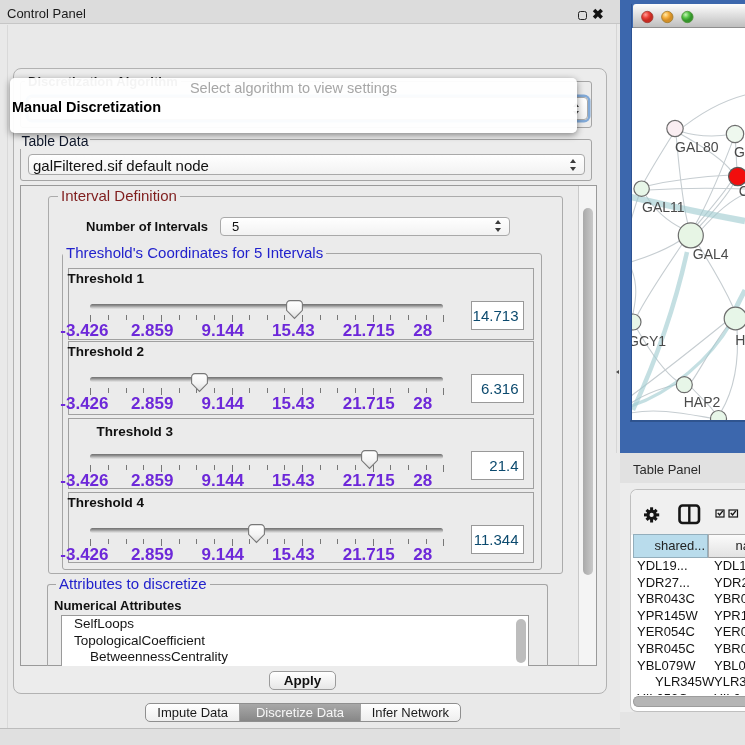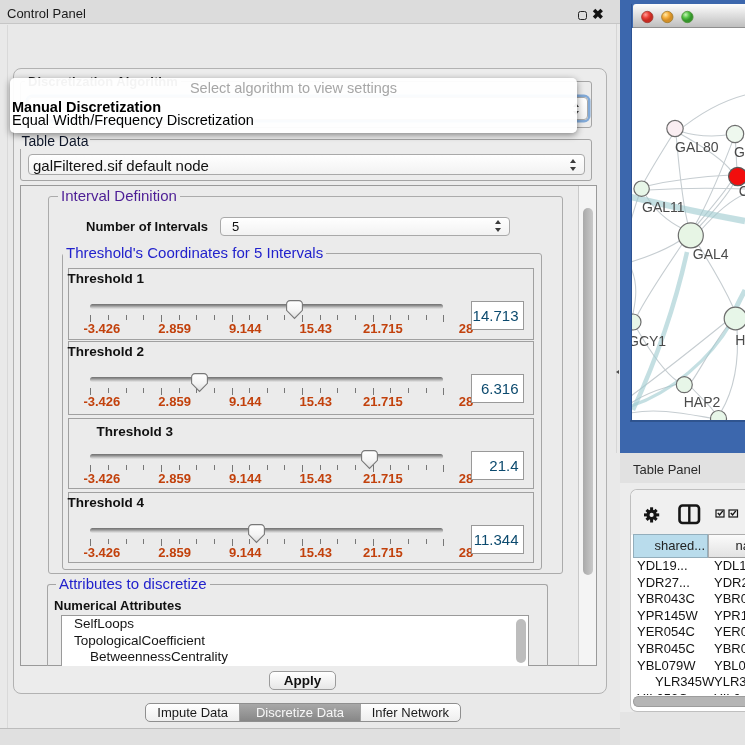--- a/index.html
+++ b/index.html
@@ -21,22 +21,22 @@
   overflow:hidden; background:linear-gradient(#ffffff,#eeeeee); font-size:13px; color:#1a1a1a; }
 .seg > div { display:flex; align-items:center; justify-content:center; border-right:1px solid #a3a3a3; }
 .seg > div:last-child { border-right:none; }
 .seg > div.sel { background:linear-gradient(#a8a8a8,#878787); color:#f7f7f7; }
 .tbox { position:absolute; border:1px solid #a0a0a0; background:#ebebeb; }
 .tlabel { position:absolute; font-weight:bold; font-size:13.5px; color:#111; }
 .track { position:absolute; height:5.5px; border-radius:2.5px;
   background:linear-gradient(#707070 0%,#8d8d8d 30%,#cccccc 75%,#e6e6e6 100%); }
 .vbox { position:absolute; width:53px; height:29px; background:#ffffff; border:1px solid #999;
   font-size:15px; color:#0c4a6e; text-align:right; line-height:27px; padding-right:4px; }
-.ticklbl { position:absolute; font-size:13px; font-weight:bold; color:#c2410c; width:60px;
-  text-align:right; }
+.ticklbl { position:absolute; font-size:17px; font-weight:bold; color:#6d28d9; width:60px;
+  text-align:left; }
 .tick { position:absolute; width:1px; background:#777; }
 </style>
 </head>
 <body>
 <div id="stage">
 
   <div class="abs" style="left:0;top:0;width:620px;height:745px;background:#e9e9e9;"></div>
 
   <div class="abs" style="left:0;top:0;width:620px;height:24px;background:#dcdcdc;border-bottom:1px solid #c6c6c6;"></div>
   <div class="abs" style="left:7px;top:6px;font-size:13px;color:#1a1a1a;">Control Panel</div>
@@ -61,21 +61,21 @@
     <div class="ctext" style="font-size:15px;left:4px;">galFiltered.sif default node</div>
     <div class="carr" style="right:7px;"></div>
   </div>
 
   <div class="abs" style="left:20px;top:185px;width:577px;height:481px;background:#ebebeb;border:1px solid #9a9a9a;"></div>
 
   <div class="abs" style="left:578px;top:186px;width:18px;height:479px;background:#f4f4f4;border-left:1px solid #c9c9c9;"></div>
   <div class="abs" style="left:582.5px;top:208px;width:10px;height:367px;background:linear-gradient(90deg,#a9a9a9,#c9c9c9);border-radius:5px;"></div>
 
   <div class="grpBox" style="left:48px;top:196px;width:515px;height:378px;border-color:#ababab;"></div>
-  <div class="grpTitle" style="left:58px;top:187.5px;color:#4c1d95;">Interval Definition</div>
+  <div class="grpTitle" style="left:58px;top:187.5px;color:#7f1d1d;">Interval Definition</div>
 
   <div class="abs" style="left:86px;top:218.5px;font-size:13px;font-weight:bold;color:#111;">Number of Intervals</div>
   <div class="combo" style="left:220px;top:216.5px;width:290px;height:19.5px;">
     <div class="ctext" style="left:11px;">5</div>
     <div class="carr" style="right:7px;"></div>
   </div>
 
   <div class="grpBox" style="left:62px;top:253px;width:480px;height:317px;"></div>
   <div class="grpTitle" style="left:63px;top:244.5px;color:#2222cc;">Threshold's Coordinates for 5 Intervals</div>
 
@@ -254,21 +254,20 @@
     <div style="padding-left:12px;height:16.5px;line-height:16.5px;">TopologicalCoefficient</div>
     <div style="padding-left:28px;height:16.5px;line-height:16.5px;">BetweennessCentrality</div>
   </div>
   <div class="abs" style="left:516px;top:619px;width:10px;height:44px;background:#bdbdbd;border-radius:5px;"></div>
 
   <div class="abs" style="left:269px;top:671px;width:67px;height:19px;border:1px solid #9b9b9b;border-radius:5px;background:linear-gradient(#ffffff,#e7e7e7);text-align:center;font-size:13.5px;font-weight:bold;line-height:18px;color:#111;">Apply</div>
 
   <div class="abs" style="left:10px;top:78px;width:567px;height:55px;background:rgba(255,255,255,0.95);border-radius:5px;box-shadow:0 2px 7px rgba(0,0,0,0.45);"></div>
   <div class="abs" style="left:10px;top:80px;width:567px;height:17px;font-size:14.5px;color:#a6a6a6;text-align:center;line-height:17px;">Select algorithm to view settings</div>
   <div class="abs" style="left:12px;top:98.5px;width:560px;height:17px;font-size:14.5px;font-weight:bold;color:#000;line-height:17px;">Manual Discretization</div>
-  <div class="abs" style="left:12px;top:112px;width:560px;height:17px;font-size:14.5px;color:#000;line-height:17px;">Equal Width/Frequency Discretization</div>
 
   <div class="seg" style="left:145px;top:703px;width:316px;height:19px;">
     <div style="width:95px;">Impute Data</div>
     <div class="sel" style="width:121px;">Discretize Data</div>
     <div style="width:100px;">Infer Network</div>
   </div>
 
   <div class="abs" style="left:0;top:728px;width:620px;height:17px;background:#e0e0e0;border-top:1px solid #bcbcbc;"></div>
 
   <div class="abs" style="left:616px;top:24px;width:1px;height:429px;background:#d6d6d6;"></div>

